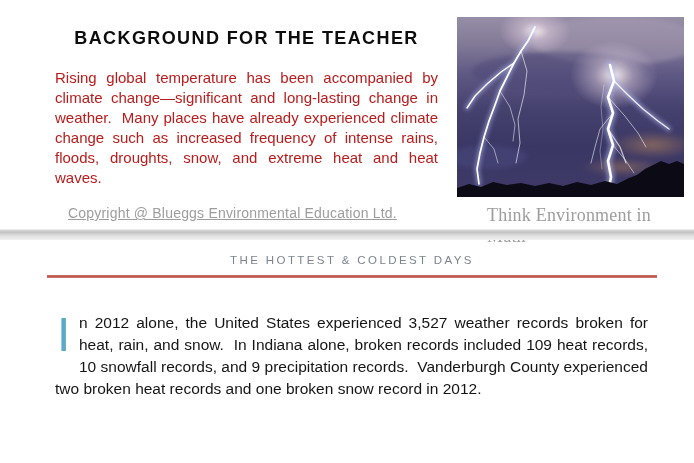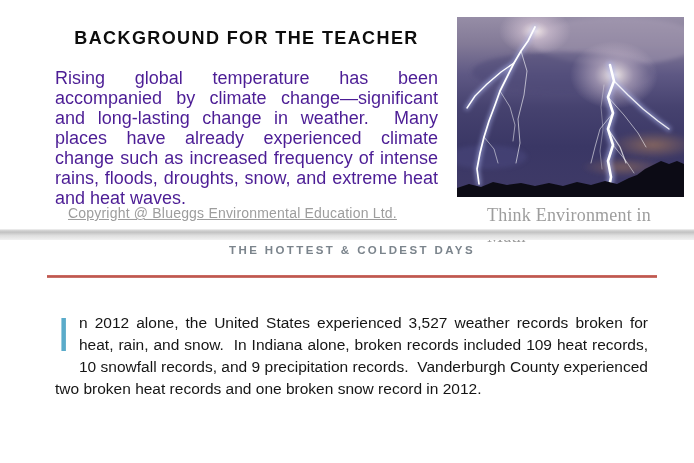--- a/index.html
+++ b/index.html
@@ -10,21 +10,21 @@
   }
   .page{position:relative;width:666px;height:463px;background:#ffffff;border-radius:24px;}
 
   
   .left-col{position:absolute;left:55px;top:28px;width:383px;}
   .bg-title{
     margin:0;text-align:center;font-size:18px;font-weight:800;
     letter-spacing:1.4px;color:#0d0d0d;line-height:20px;
   }
   .intro{
-    margin:20px 0 0;font-size:18px;line-height:20px;color:#4c1d95;
+    margin:20px 0 0;font-size:15px;line-height:20px;color:#b91c1c;
     text-align:justify;
   }
   .photo{
     position:absolute;left:457px;top:17px;width:227px;height:180px;margin:0;
     overflow:hidden;
   }
   .copyright{
     position:absolute;left:68px;top:205px;font-size:14px;color:#9d9d9d;
     letter-spacing:0.2px;
     text-decoration:underline;
@@ -37,22 +37,22 @@
 
   
   .page-break{
     position:absolute;left:0;top:229px;width:694px;height:10px;
     border-top:1px solid #e9e9e9;
     background:linear-gradient(180deg,#d9d9d9 0%,#c2c2c2 22%,#dedede 55%,#f1f1f1 100%);
   }
 
   
   .hc-title{
-    position:absolute;left:47px;top:244px;width:610px;margin:0;
-    text-align:center;font-size:11.5px;font-weight:bold;
+    position:absolute;left:47px;top:254px;width:610px;margin:0;
+    text-align:center;font-size:11.5px;font-weight:normal;
     letter-spacing:2.4px;color:#7b848c;
   }
   .red-rule{
     position:absolute;left:47px;top:275px;width:610px;height:3px;
     background:linear-gradient(180deg,#cf7068 0%,#bd564d 55%,#cf837c 100%);
   }
   .body-par{
     position:absolute;left:55px;top:312px;width:593px;margin:0;
     font-size:15.5px;line-height:22px;color:#151515;text-align:justify;
   }

